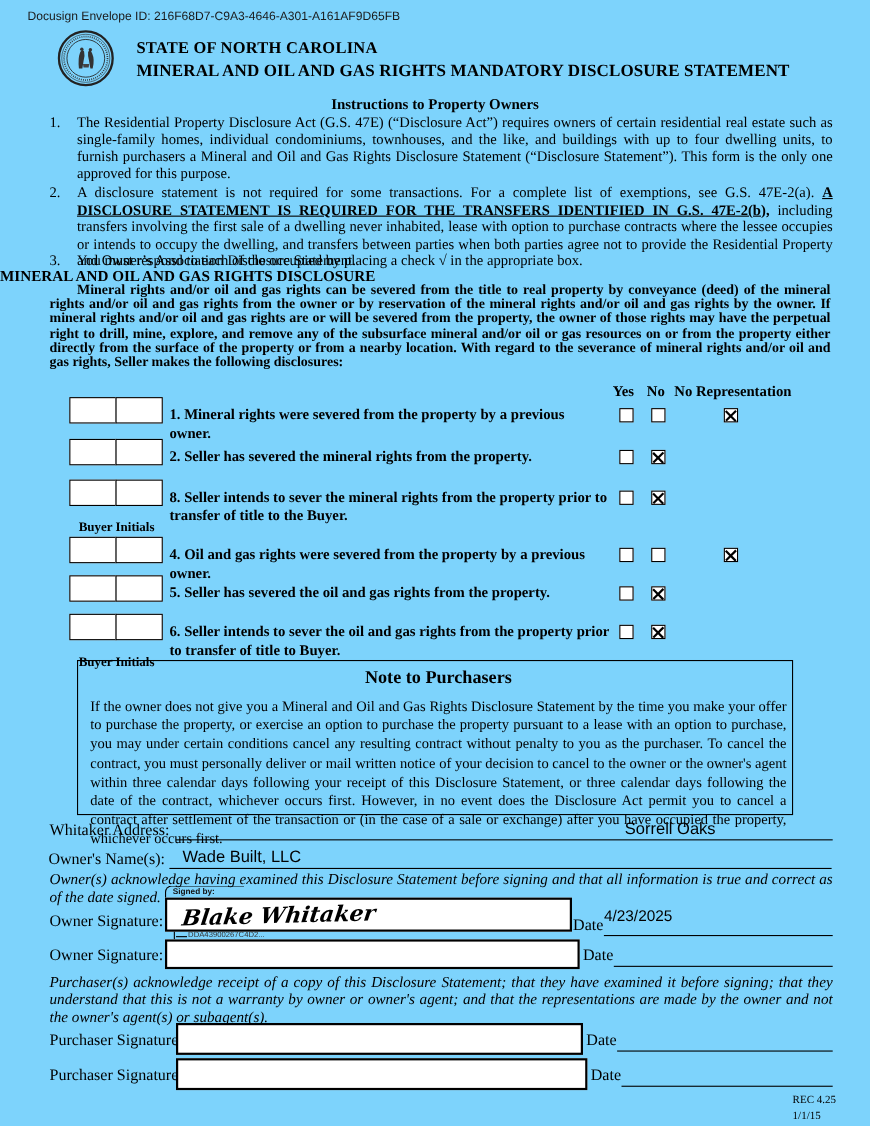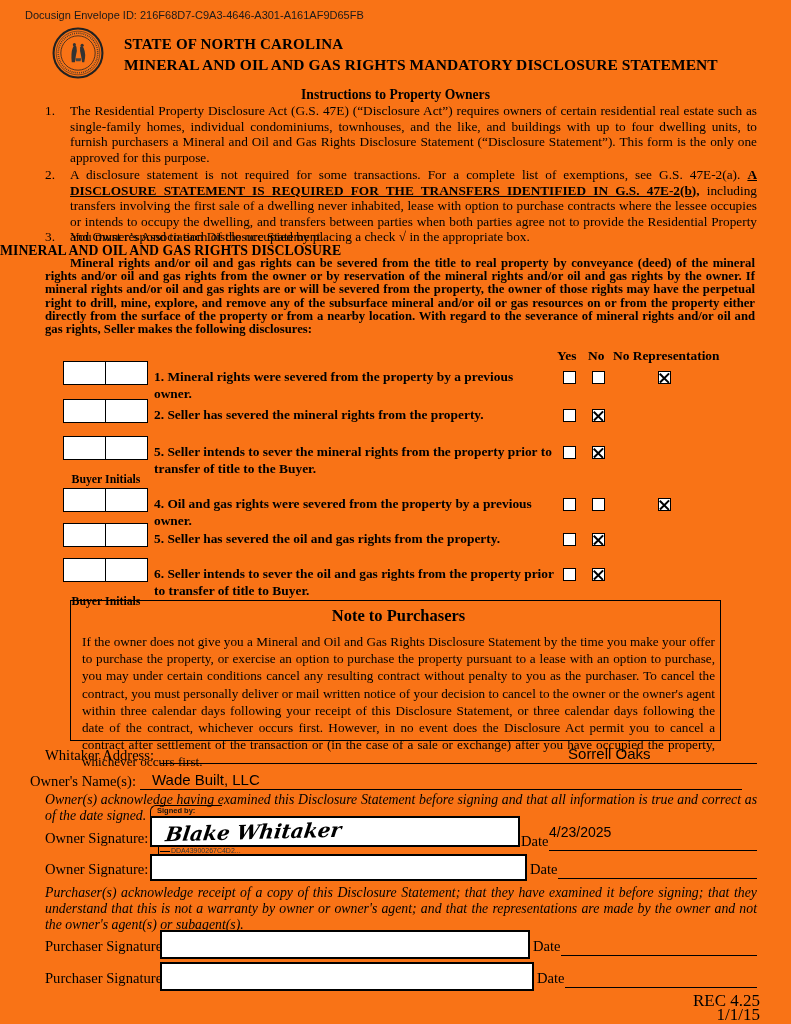--- a/index.html
+++ b/index.html
@@ -1,19 +1,19 @@
 <!DOCTYPE html>
 <html><head>
 <meta charset="utf-8">
 <style>
   * { margin:0; padding:0; box-sizing:border-box; }
   html,body { background:#ffffff; }
   .page {
     position:relative; width:791px; height:1024px; margin:0 auto;
-    background:#f97316; color:#000;
+    background:#7dd3fc; color:#000;
     font-family:"Liberation Serif", serif;
     overflow:hidden;
   }
   .abs { position:absolute; }
 
   
   .envelope { left:25px; top:9px; font-family:"Liberation Sans",sans-serif; font-size:11px; color:#1a1a1a; }
   .seal { left:52px; top:27px; width:52px; height:52px; }
   .title-block { left:124px; top:36px; }
   .title-line1 { font-size:15px; font-weight:bold; letter-spacing:.2px; }
@@ -57,21 +57,21 @@
   
   .note-box { left:70px; top:600px; width:651px; height:141px; border:1.6px solid #000; padding:5px 5px 0 11px; }
   .note-head { text-align:center; font-weight:bold; font-size:16.5px; }
   .note-body { margin-top:7px; font-size:13.2px; line-height:17.2px; text-align:justify; }
 
   
   .field-label { font-size:14.6px; }
   .pa-row { left:45px; top:746px; width:712px; display:flex; align-items:flex-end; }
   .pa-line { flex:1; border-bottom:1.4px solid #000; height:18px; margin-left:6px; position:relative; }
   .pa-value { position:absolute; left:408px; bottom:1px; font-family:"Liberation Sans",sans-serif; font-size:15px; }
-  .on-row { left:30px; top:772px; width:712px; display:flex; align-items:flex-end; }
+  .on-row { left:44px; top:772px; width:712px; display:flex; align-items:flex-end; }
   .on-line { flex:1; border-bottom:1.4px solid #000; height:18px; margin-left:4px; position:relative; }
   .on-value { position:absolute; left:12px; bottom:1px; font-family:"Liberation Sans",sans-serif; font-size:15px; }
 
   .ack { left:45px; width:712px; font-style:italic; font-size:13.8px; line-height:16.2px; text-align:justify; }
   .owner-ack { top:792px; }
   .purchaser-ack { top:885px; }
 
   
   .signedby-tag { left:150px; top:805px; font-family:"Liberation Sans",sans-serif;
                   font-size:7.5px; font-weight:bold; color:#111;
@@ -95,21 +95,21 @@
 
   .p-sig-label1 { left:45px; top:938px; }
   .p-sig-box1 { left:160px; top:930px; width:370px; height:29px; }
   .p-date1-label { left:533px; top:938px; }
   .p-date1-line { left:561px; top:939px; width:196px; border-bottom:1.4px solid #000; height:17px; }
   .p-sig-label2 { left:45px; top:970px; }
   .p-sig-box2 { left:160px; top:962px; width:374px; height:29px; }
   .p-date2-label { left:537px; top:970px; }
   .p-date2-line { left:565px; top:971px; width:192px; border-bottom:1.4px solid #000; height:17px; }
 
-  .footer { right:31px; top:994px; text-align:right; font-size:17px; line-height:14px; }
+  .footer { right:31px; top:994px; font-size:10px; line-height:14px; }
 </style>
 </head>
 <body>
 
 <div class="page">
 
   <div class="abs envelope">Docusign Envelope ID: 216F68D7-C9A3-4646-A301-A161AF9D65FB</div>
 
   <svg class="abs seal" viewBox="0 0 100 100">
     <circle cx="50" cy="50" r="47" fill="none" stroke="#222" stroke-width="4"></circle>
@@ -180,21 +180,21 @@
   </div>
 
   <div class="abs d-row r3">
     <div class="ib">
       <div class="ib-boxes">
           <div class="ib-box"></div>
           <div class="ib-box"></div>
         </div>
       <div class="ib-label">Buyer Initials</div>
     </div>
-    <div class="d-text">5. Seller intends to sever the mineral rights from the property prior to transfer of title to the Buyer.</div>
+    <div class="d-text">8. Seller intends to sever the mineral rights from the property prior to transfer of title to the Buyer.</div>
     <div class="cb cb-yes" data-checked="false"></div>
     <div class="cb cb-no" data-checked="true"></div>
   </div>
 
   <div class="abs d-row r4">
     <div class="ib">
       <div class="ib-boxes">
           <div class="ib-box"></div>
           <div class="ib-box"></div>
         </div>

